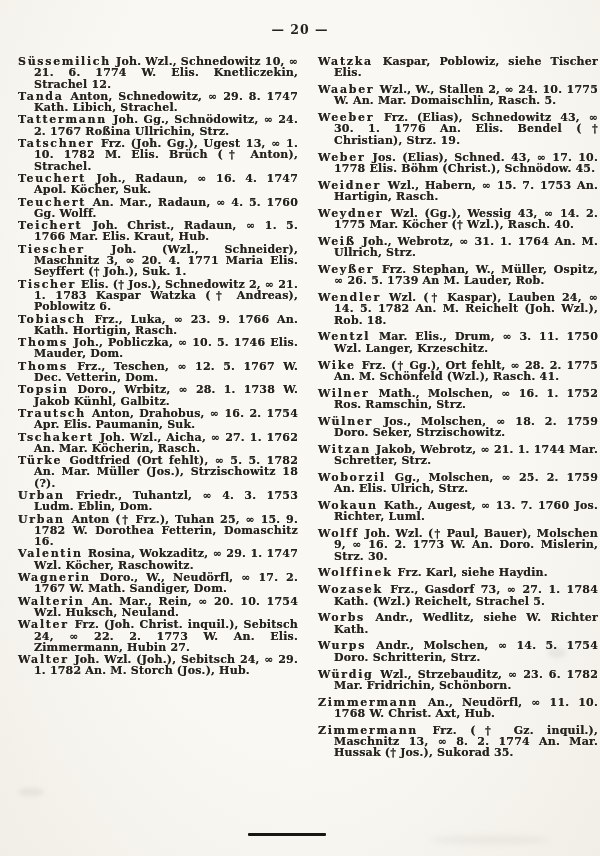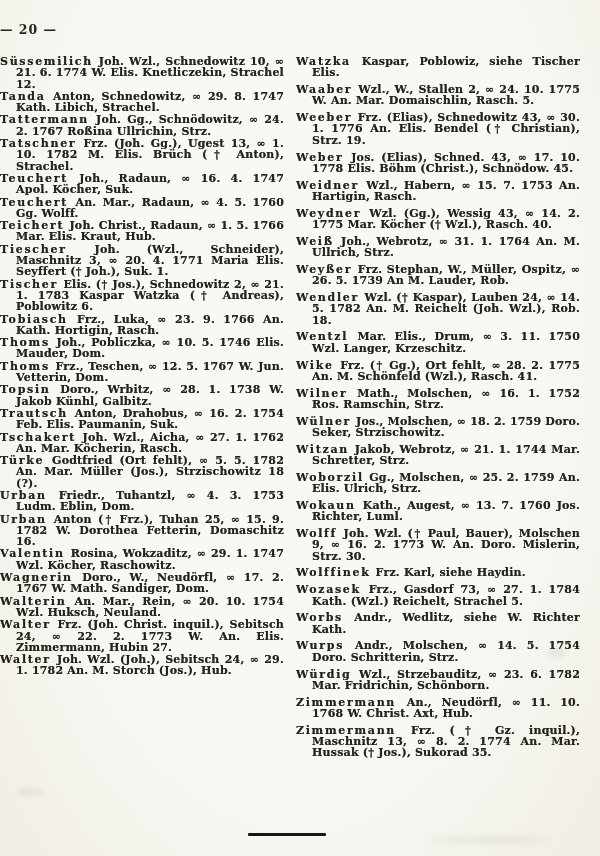--- a/index.html
+++ b/index.html
@@ -8,26 +8,27 @@
     background:#e9e7e1;
     font-family:"DejaVu Serif", serif;
   }
   .page{
     position:relative;width:600px;height:856px;
     background:radial-gradient(ellipse at 50% 38%, #f9f8f3 55%, #f0eee6 100%);
     color:#26231d;
   }
   .page-header{
     position:absolute;top:22px;left:0;width:100%;
+    text-align:center;
     font-size:12.5px;font-weight:bold;letter-spacing:1px;
     color:#26231d;
   }
   .columns{
-    position:absolute;top:56px;left:0;width:580px;
-    display:flex;gap:12px;
+    position:absolute;top:56px;left:18px;width:580px;
+    display:flex;gap:20px;
   }
   .col{width:50%;}
   .entry{
     margin:0 0 1px 0;
     font-size:11px;line-height:11.3px;font-weight:bold;
     text-align:justify;
     padding-left:16px;text-indent:-16px;
     letter-spacing:0.2px;
     text-shadow:0 0 0.5px rgba(38,35,29,0.65);
   }
@@ -54,23 +55,23 @@
         <p class="entry"><span class="entry-name">Tanda</span><span class="entry-text"> Anton, Schnedowitz, ∞ 29. 8. 1747 Kath. Libich, Strachel.</span></p>
         <p class="entry"><span class="entry-name">Tattermann</span><span class="entry-text"> Joh. Gg., Schnödowitz, ∞ 24. 2. 1767 Roßina Ullrichin, Strz.</span></p>
         <p class="entry"><span class="entry-name">Tatschner</span><span class="entry-text"> Frz. (Joh. Gg.), Ugest 13, ∞ 1. 10. 1782 M. Elis. Brüch († Anton), Strachel.</span></p>
         <p class="entry"><span class="entry-name">Teuchert</span><span class="entry-text"> Joh., Radaun, ∞ 16. 4. 1747 Apol. Köcher, Suk.</span></p>
         <p class="entry"><span class="entry-name">Teuchert</span><span class="entry-text"> An. Mar., Radaun, ∞ 4. 5. 1760 Gg. Wolff.</span></p>
         <p class="entry"><span class="entry-name">Teichert</span><span class="entry-text"> Joh. Christ., Radaun, ∞ 1. 5. 1766 Mar. Elis. Kraut, Hub.</span></p>
         <p class="entry"><span class="entry-name">Tiescher</span><span class="entry-text"> Joh. (Wzl., Schneider), Maschnitz 3, ∞ 20. 4. 1771 Maria Elis. Seyffert († Joh.), Suk. 1.</span></p>
         <p class="entry"><span class="entry-name">Tischer</span><span class="entry-text"> Elis. († Jos.), Schnedowitz 2, ∞ 21. 1. 1783 Kaspar Watzka († Andreas), Poblowitz 6.</span></p>
         <p class="entry"><span class="entry-name">Tobiasch</span><span class="entry-text"> Frz., Luka, ∞ 23. 9. 1766 An. Kath. Hortigin, Rasch.</span></p>
         <p class="entry"><span class="entry-name">Thoms</span><span class="entry-text"> Joh., Pobliczka, ∞ 10. 5. 1746 Elis. Mauder, Dom.</span></p>
-        <p class="entry"><span class="entry-name">Thoms</span><span class="entry-text"> Frz., Teschen, ∞ 12. 5. 1767 W. Jun. Vetterin, Dom.</span></p>
+        <p class="entry"><span class="entry-name">Thoms</span><span class="entry-text"> Frz., Teschen, ∞ 12. 5. 1767 W. Dec. Vetterin, Dom.</span></p>
         <p class="entry"><span class="entry-name">Topsin</span><span class="entry-text"> Doro., Wrbitz, ∞ 28. 1. 1738 W. Jakob Künhl, Galbitz.</span></p>
-        <p class="entry"><span class="entry-name">Trautsch</span><span class="entry-text"> Anton, Drahobus, ∞ 16. 2. 1754 Feb. Elis. Paumanin, Suk.</span></p>
+        <p class="entry"><span class="entry-name">Trautsch</span><span class="entry-text"> Anton, Drahobus, ∞ 16. 2. 1754 Apr. Elis. Paumanin, Suk.</span></p>
         <p class="entry"><span class="entry-name">Tschakert</span><span class="entry-text"> Joh. Wzl., Aicha, ∞ 27. 1. 1762 An. Mar. Köcherin, Rasch.</span></p>
         <p class="entry"><span class="entry-name">Türke</span><span class="entry-text"> Godtfried (Ort fehlt), ∞ 5. 5. 1782 An. Mar. Müller (Jos.), Strzischowitz 18 (?).</span></p>
         <p class="entry"><span class="entry-name">Urban</span><span class="entry-text"> Friedr., Tuhantzl, ∞ 4. 3. 1753 Ludm. Eblin, Dom.</span></p>
         <p class="entry"><span class="entry-name">Urban</span><span class="entry-text"> Anton († Frz.), Tuhan 25, ∞ 15. 9. 1782 W. Dorothea Fetterin, Domaschitz 16.</span></p>
         <p class="entry"><span class="entry-name">Valentin</span><span class="entry-text"> Rosina, Wokzaditz, ∞ 29. 1. 1747 Wzl. Köcher, Raschowitz.</span></p>
         <p class="entry"><span class="entry-name">Wagnerin</span><span class="entry-text"> Doro., W., Neudörfl, ∞ 17. 2. 1767 W. Math. Sandiger, Dom.</span></p>
         <p class="entry"><span class="entry-name">Walterin</span><span class="entry-text"> An. Mar., Rein, ∞ 20. 10. 1754 Wzl. Huksch, Neuland.</span></p>
         <p class="entry"><span class="entry-name">Walter</span><span class="entry-text"> Frz. (Joh. Christ. inquil.), Sebitsch 24, ∞ 22. 2. 1773 W. An. Elis. Zimmermann, Hubin 27.</span></p>
         <p class="entry"><span class="entry-name">Walter</span><span class="entry-text"> Joh. Wzl. (Joh.), Sebitsch 24, ∞ 29. 1. 1782 An. M. Storch (Jos.), Hub.</span></p>
       </div>

